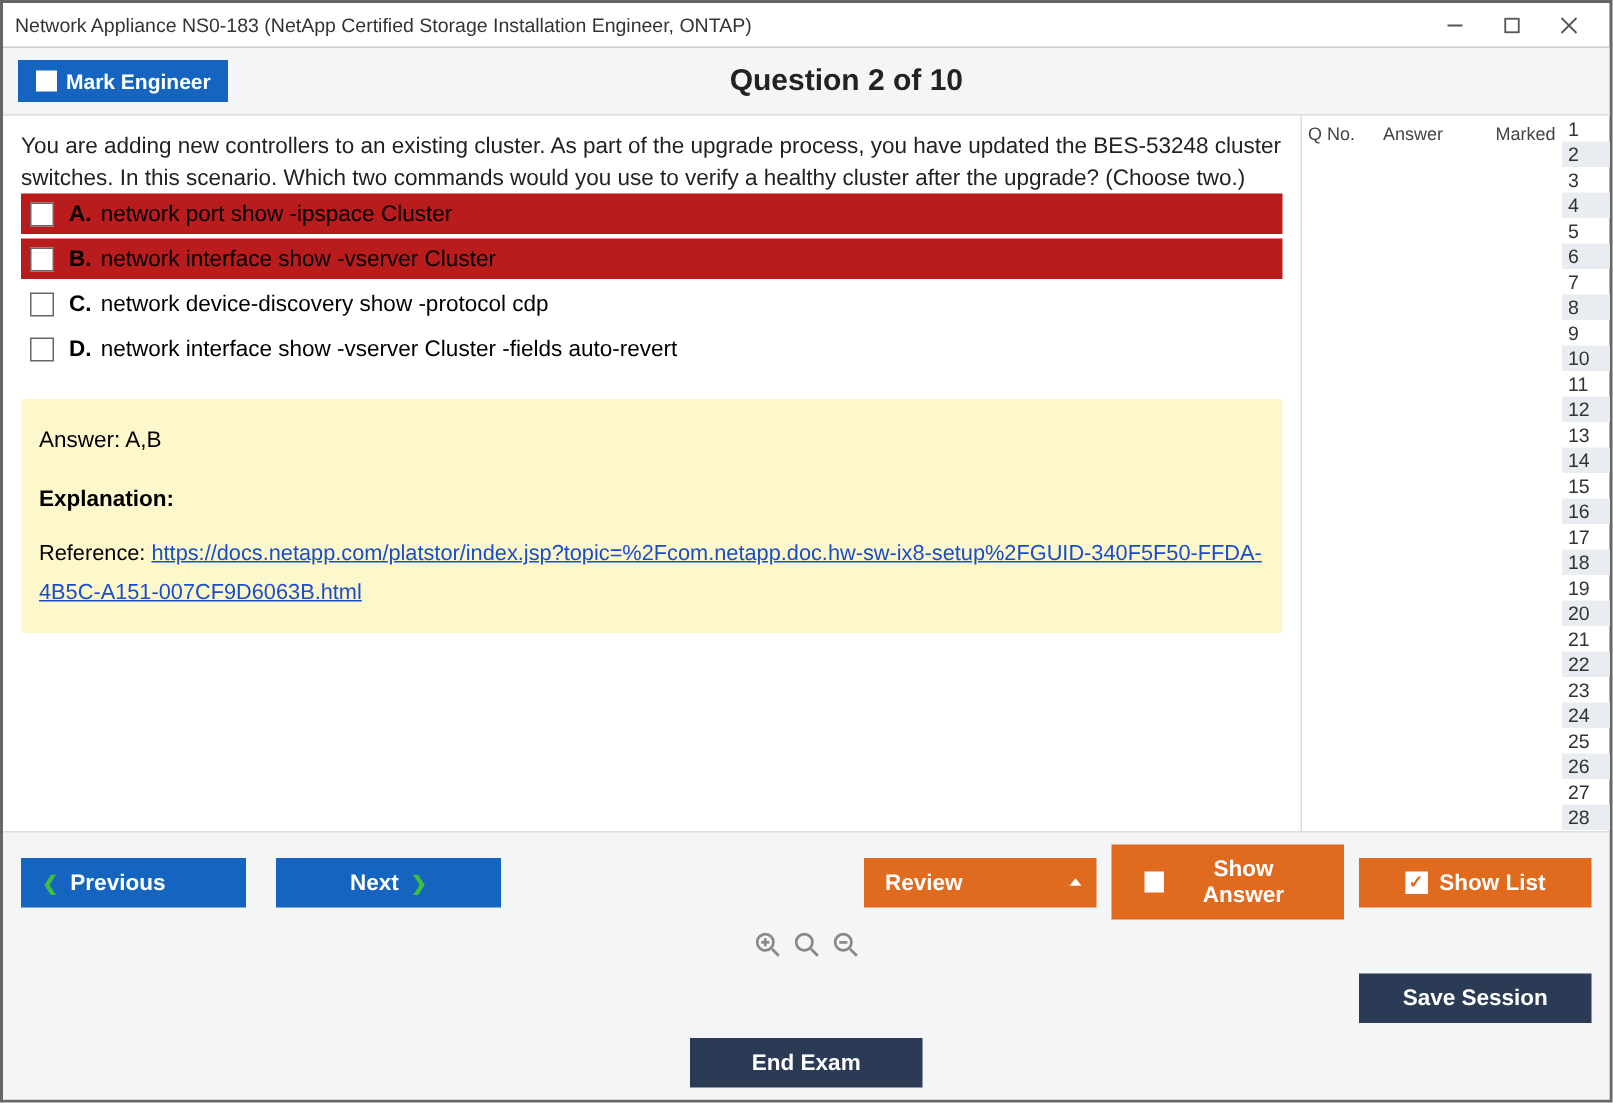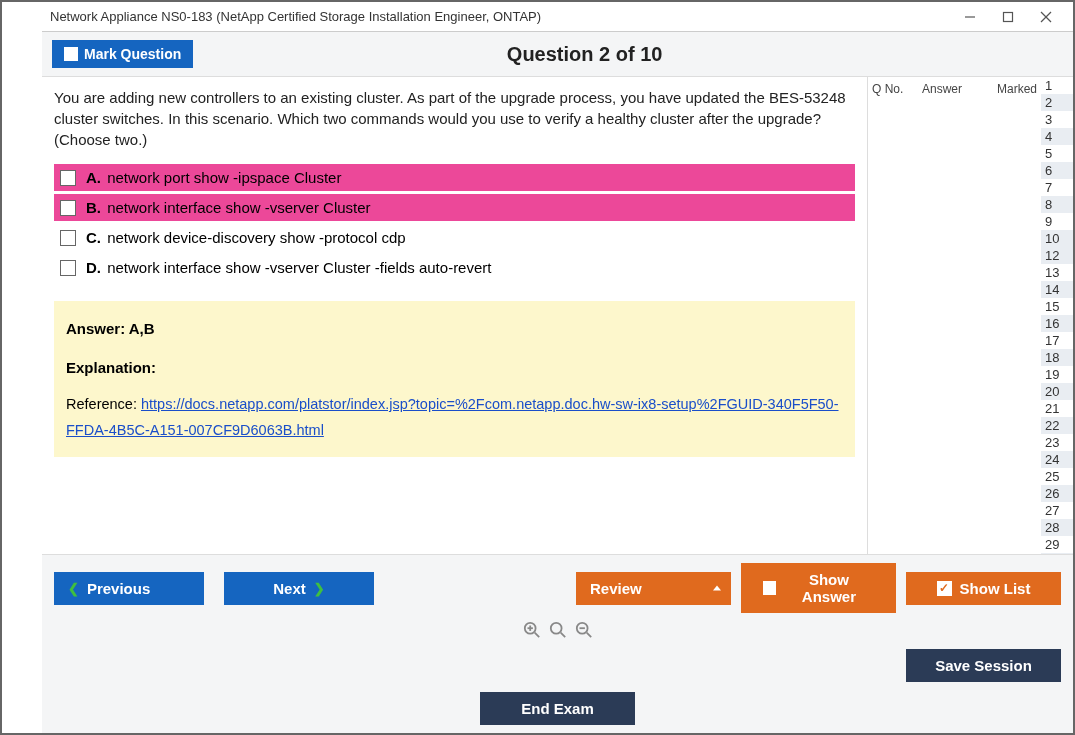--- a/index.html
+++ b/index.html
@@ -1,38 +1,38 @@
 <!DOCTYPE html>
 <html><head>
 <meta charset="utf-8">
 <style>
   * { box-sizing: border-box; margin: 0; padding: 0; }
   body { font-family: Arial, sans-serif; background: #fff; }
-  .window { width: 1075px; height: 735px; border: 2px solid #666; position: relative; display: flex; flex-direction: column; padding-left: 40px; }
+  .window { width: 1075px; height: 735px; border: 2px solid #666; position: relative; display: flex; flex-direction: column; }
   .titlebar { height: 30px; display: flex; align-items: center; padding: 0 8px; border-bottom: 1px solid #ccc; font-size: 13px; color: #333; }
   .titlebar-title { flex: 1; }
   .win-controls { display: flex; gap: 0; }
   .win-btn { width: 38px; height: 26px; display: flex; align-items: center; justify-content: center; color: #666; font-size: 14px; cursor: pointer; }
   .win-btn svg { width: 12px; height: 12px; stroke: #555; stroke-width: 1.2; fill: none; }
 
   .header-row { display: flex; align-items: center; padding: 8px 10px; background: #f4f5f6; border-bottom: 1px solid #ddd; }
   .mark-btn { background: #1565c0; color: #fff; border: none; padding: 6px 12px; font-size: 14px; font-weight: bold; display: flex; align-items: center; gap: 6px; cursor: pointer; }
   .mark-btn .box { width: 14px; height: 14px; background: #fff; display: inline-block; }
   .q-counter { flex: 1; text-align: center; font-size: 20px; font-weight: bold; color: #222; padding-right: 120px; margin-left: 33px; }
 
   .main-area { flex: 1; display: flex; overflow: hidden; }
   .left-pane { flex: 1; padding: 10px 12px; overflow-y: auto; }
-  .question-text { font-size: 15px; color: #222; line-height: 1.4; margin-bottom: 14px; }
+  .question-text { font-size: 15px; color: #222; line-height: 1.4; }
   .option-row { display: flex; align-items: center; gap: 10px; padding: 5px 6px; margin-bottom: 3px; font-size: 15px; }
-  .option-row.correct { background: #ec4899; }
+  .option-row.correct { background: #b91c1c; }
   .opt-check { width: 16px; height: 16px; border: 1.5px solid #666; background: #fff; flex-shrink: 0; }
   .opt-letter { font-weight: bold; margin-right: 2px; }
 
   .answer-box { background: #fdf7cc; padding: 14px 12px; margin-top: 20px; font-size: 15px; line-height: 1.8; }
-  .answer-box .answer-line { font-weight: bold; margin-bottom: 12px; }
+  .answer-box .answer-line { font-weight: normal; margin-bottom: 12px; }
   .answer-box .expl-label { font-weight: bold; margin-bottom: 10px; }
   .answer-box .ref-line { font-size: 14.5px; }
   .answer-box a { color: #1a4ec9; text-decoration: underline; }
 
   .right-pane { width: 206px; border-left: 1px solid #ddd; display: flex; flex-direction: row; font-size: 13px; overflow: hidden; }
   .right-head { display: flex; padding: 5px 4px; color: #444; font-size: 12px; }
   .col-qno { width: 50px; }
   .col-ans { width: 75px; }
   .col-mark { flex: 1; }
   .right-list { flex: 1; overflow-y: scroll; position: relative; }
@@ -88,21 +88,21 @@
             <line x1="1" y1="1" x2="11" y2="11"></line>
             <line x1="11" y1="1" x2="1" y2="11"></line>
           </svg>
       </div>
     </div>
   </div>
 
   <div class="header-row">
     <button class="mark-btn">
       <span class="box"></span>
-      <span>Mark Question</span>
+      <span>Mark Engineer</span>
     </button>
     <div class="q-counter">Question 2 of 10</div>
   </div>
 
   <div class="main-area">
     <div class="left-pane">
       <div class="question-text">You are adding new controllers to an existing cluster. As part of the upgrade process, you have updated the BES-53248 cluster switches. In this scenario. Which two commands would you use to verify a healthy cluster after the upgrade? (Choose two.)</div>
       <div id="options-container">
           <div class="option-row correct">
             <div class="opt-check"></div>
@@ -159,20 +159,23 @@
             <div class="rn">7</div>
           </div>
           <div class="right-row even">
             <div class="rn">8</div>
           </div>
           <div class="right-row">
             <div class="rn">9</div>
           </div>
           <div class="right-row even">
             <div class="rn">10</div>
+          </div>
+          <div class="right-row">
+            <div class="rn">11</div>
           </div>
           <div class="right-row even">
             <div class="rn">12</div>
           </div>
           <div class="right-row">
             <div class="rn">13</div>
           </div>
           <div class="right-row even">
             <div class="rn">14</div>
           </div>

